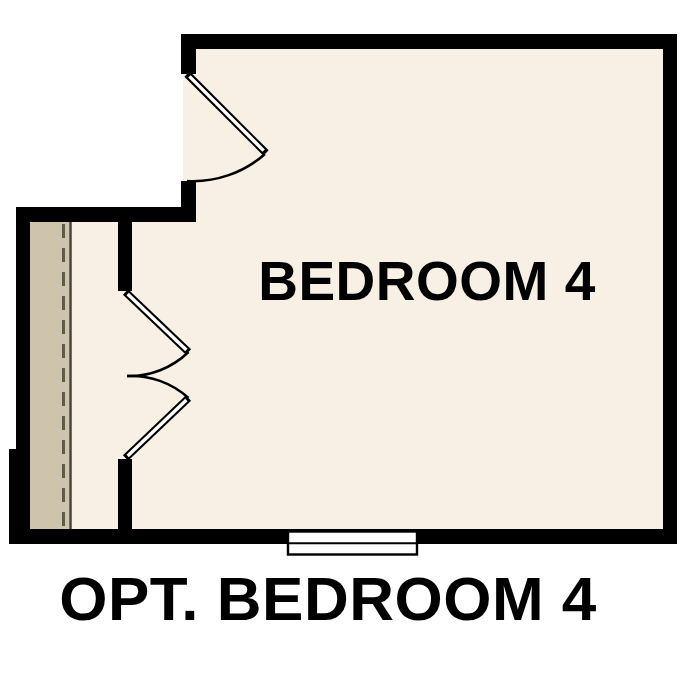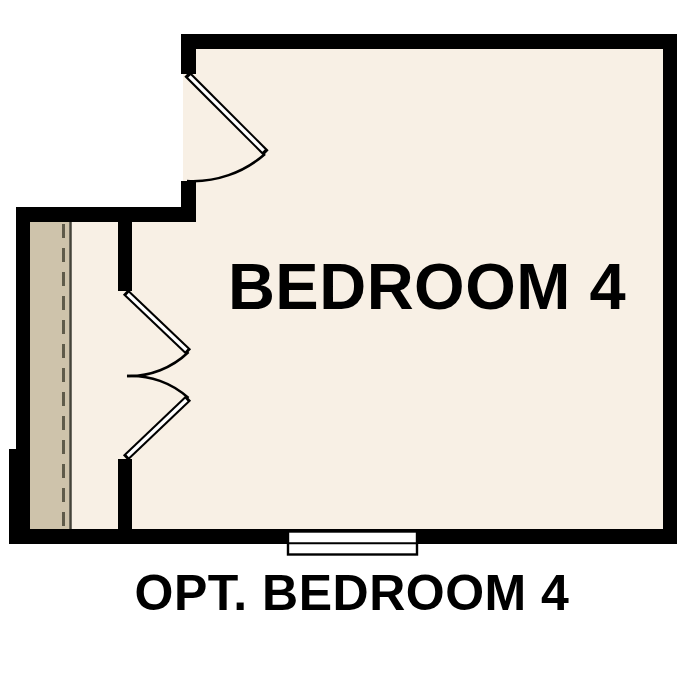--- a/index.html
+++ b/index.html
@@ -47,22 +47,22 @@
   .window-mid { stroke: var(--wall, #000000); stroke-width: 2; }
   .label {
     position: absolute;
     transform: translateX(-50%);
     color: var(--label-color, #000000);
     font-weight: 700;
     white-space: nowrap;
     letter-spacing: 0.5px;
     line-height: 1;
   }
-  .room-label { left: 427px; top: 254px; font-size: 65px; }
-  .caption    { left: 352px; top: 568px; font-size: 50px; }
+  .room-label { left: 427px; top: 254px; font-size: 55px; }
+  .caption    { left: 328px; top: 568px; font-size: 62px; }
 </style>
 </head>
 <body>
 
 <div class="canvas">
 
   <svg class="plan-svg" width="687" height="687" viewBox="0 0 687 687">
 
     <polygon class="room-fill" points="183,41 669,41 669,536 21,536 21,215 183,215"></polygon>
 

